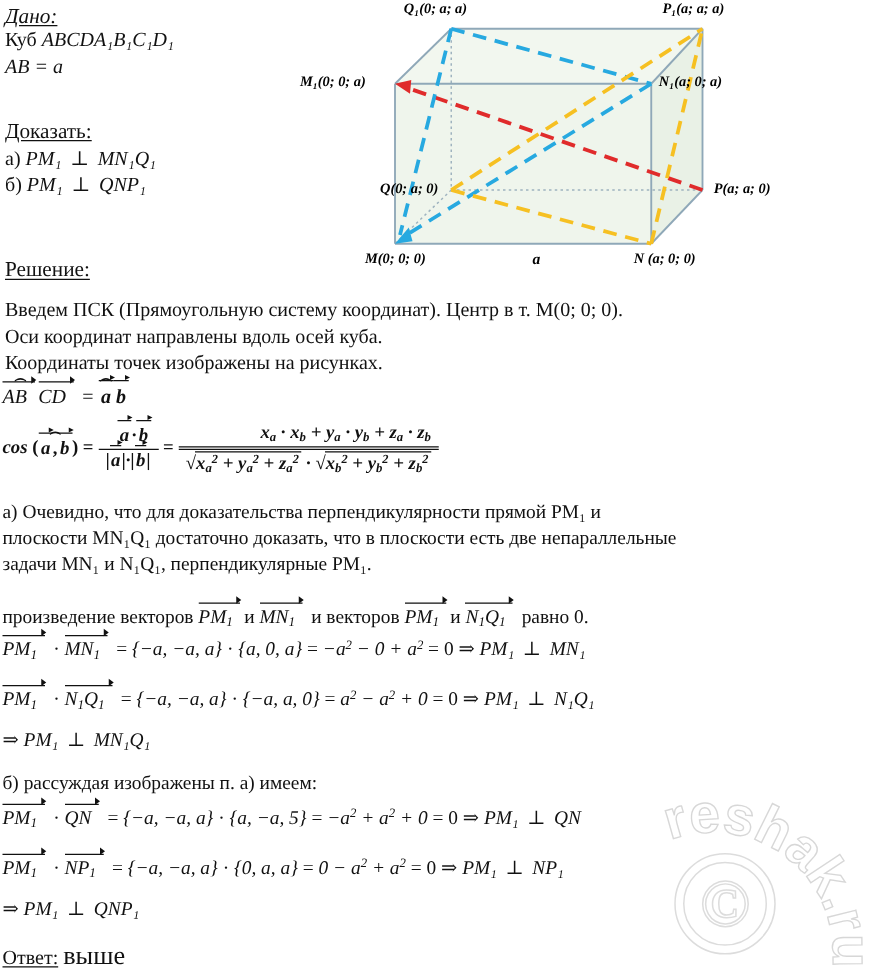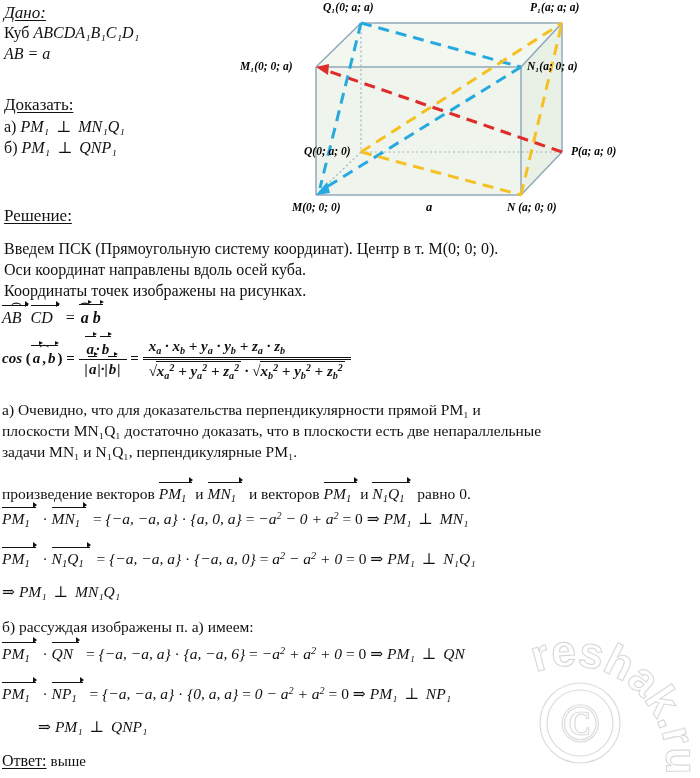--- a/index.html
+++ b/index.html
@@ -72,21 +72,21 @@
     top: -0.82em;
     text-align: center;
     font-size: 1.05em;
     line-height: 1;
   }
 
   
   .frac {
     display: inline-block;
     vertical-align: middle;
-    text-align: left;
+    text-align: right;
     font-style: italic;
     font-weight: bold;
   }
   .frac > .num { display: block; padding: 0 6px 1px 6px; }
   .frac > .den { display: block; padding: 1px 6px 0 6px; border-top: 1.6px solid #111; }
   .dbline { border-top: 3px double #111 !important; }
   .rad {
     display: inline-block;
     border-top: 1.3px solid #111;
     padding: 0 2px 0 1px;
@@ -326,21 +326,21 @@
 
   <div class="blk body-m" style="left:2px; top:618px;">б) рассуждая изображены п. а) имеем:</div>
 
   <div class="blk body-m" style="left:2px; top:645px;">
     <span class="vec">PM<span class="sub">1</span></span>
     <span>·</span>
     <span class="vec">QN</span>
     <span>=</span>
     <span class="ital">{−a, −a, a}</span>
     <span>·</span>
-    <span class="ital">{a, −a, 6}</span>
+    <span class="ital">{a, −a, 5}</span>
     <span>=</span>
     <span class="ital">−a<span class="sup">2</span> + a<span class="sup">2</span> + 0</span>
     <span>=</span>
     <span>0</span>
     <span>⇒</span>
     <span class="ital">PM₁</span>
     <span class="perp">⊥</span>
     <span class="ital">QN</span>
   </div>
 
@@ -355,30 +355,30 @@
     <span>=</span>
     <span class="ital">0 − a<span class="sup">2</span> + a<span class="sup">2</span></span>
     <span>=</span>
     <span>0</span>
     <span>⇒</span>
     <span class="ital">PM₁</span>
     <span class="perp">⊥</span>
     <span class="ital">NP₁</span>
   </div>
 
-  <div class="blk body-m" style="left:2px; top:718px;margin-left:36px;">
+  <div class="blk body-m" style="left:2px; top:718px;">
     <span>⇒</span>
     <span class="ital">PM₁</span>
     <span class="perp">⊥</span>
     <span class="ital">QNP₁</span>
   </div>
 
   <div class="blk body-l" style="left:2px; top:752px;">
     <span style="text-decoration:underline; text-underline-offset:2px;">Ответ:</span>
-    <span style="font-size:15px;">выше</span>
+    <span style="font-size:21px;">выше</span>
   </div>
 
   <div id="watermark">
     <svg width="170" height="165" viewBox="0 0 170 165">
       <defs>
         <path id="wmArc" d="M 6,62 A 96,96 0 0 1 138,158" fill="none"></path>
       </defs>
       <text font-family="Liberation Sans, sans-serif" font-size="44" font-weight="bold" fill="none" stroke="#c9c9c9" stroke-width="1.1">
         <textPath href="#wmArc" startOffset="2">reshak.ru</textPath>
       </text>

